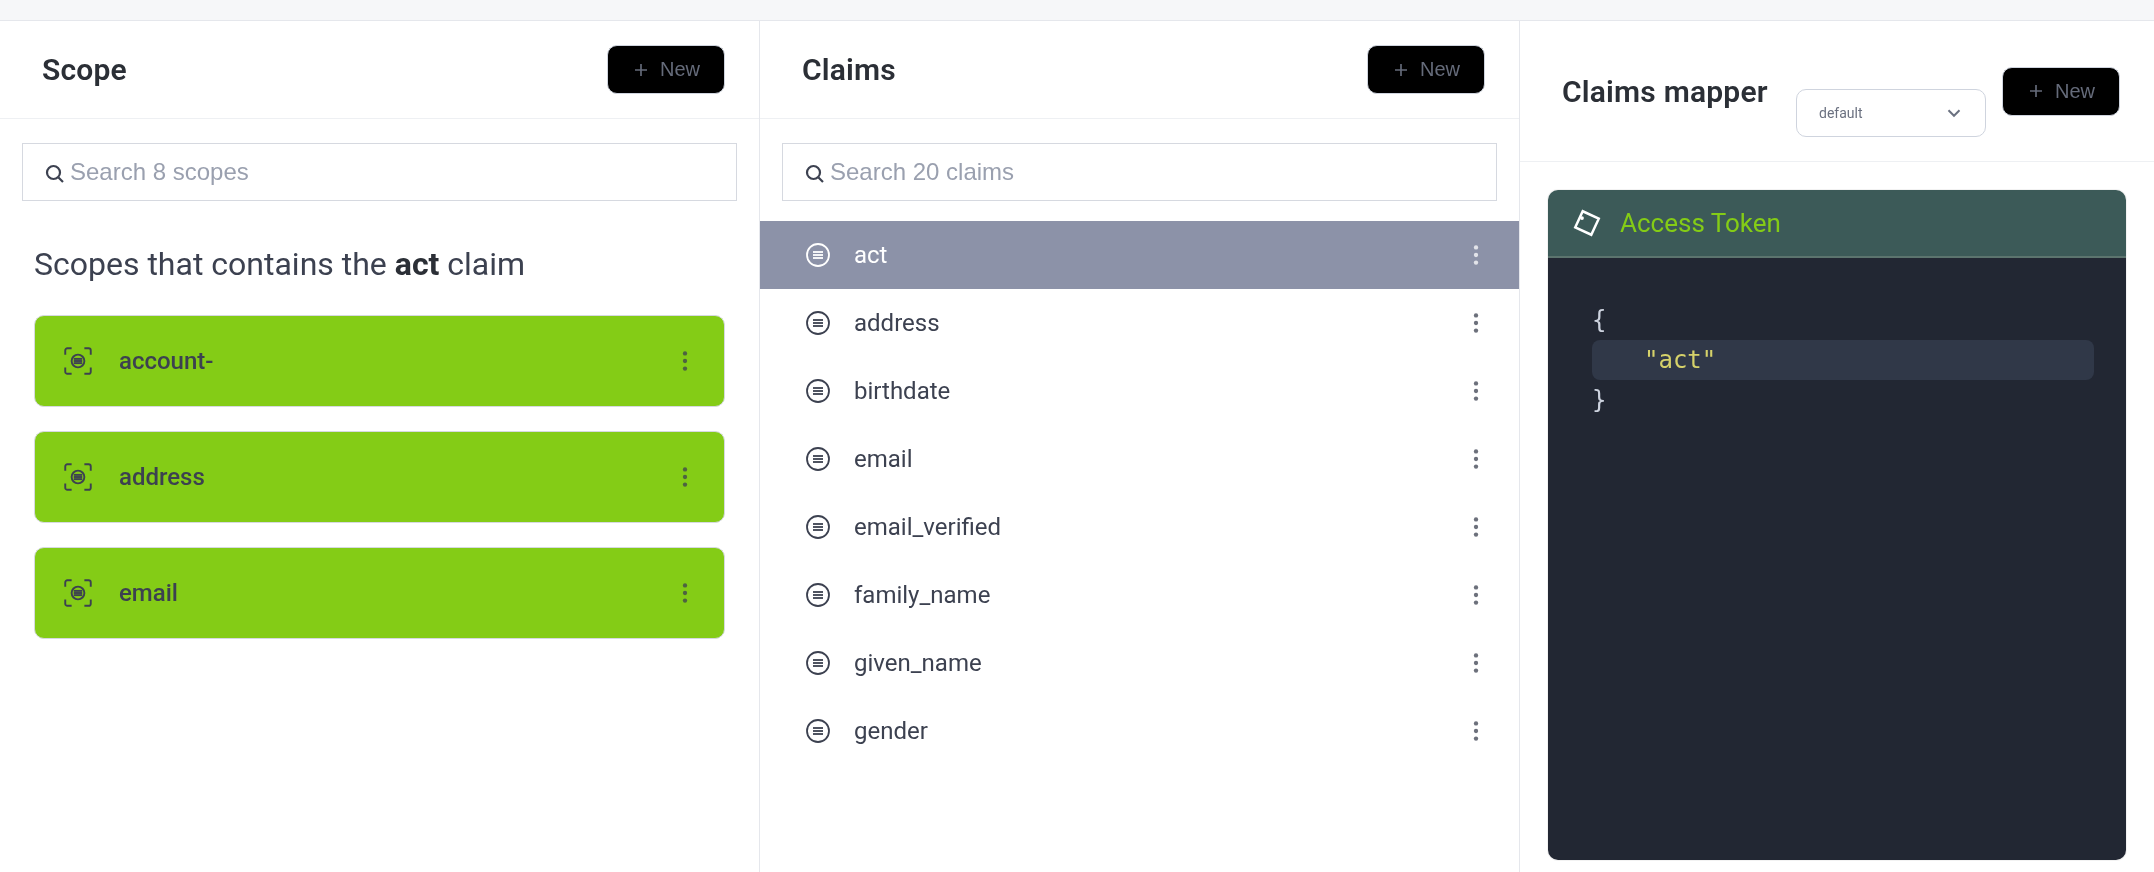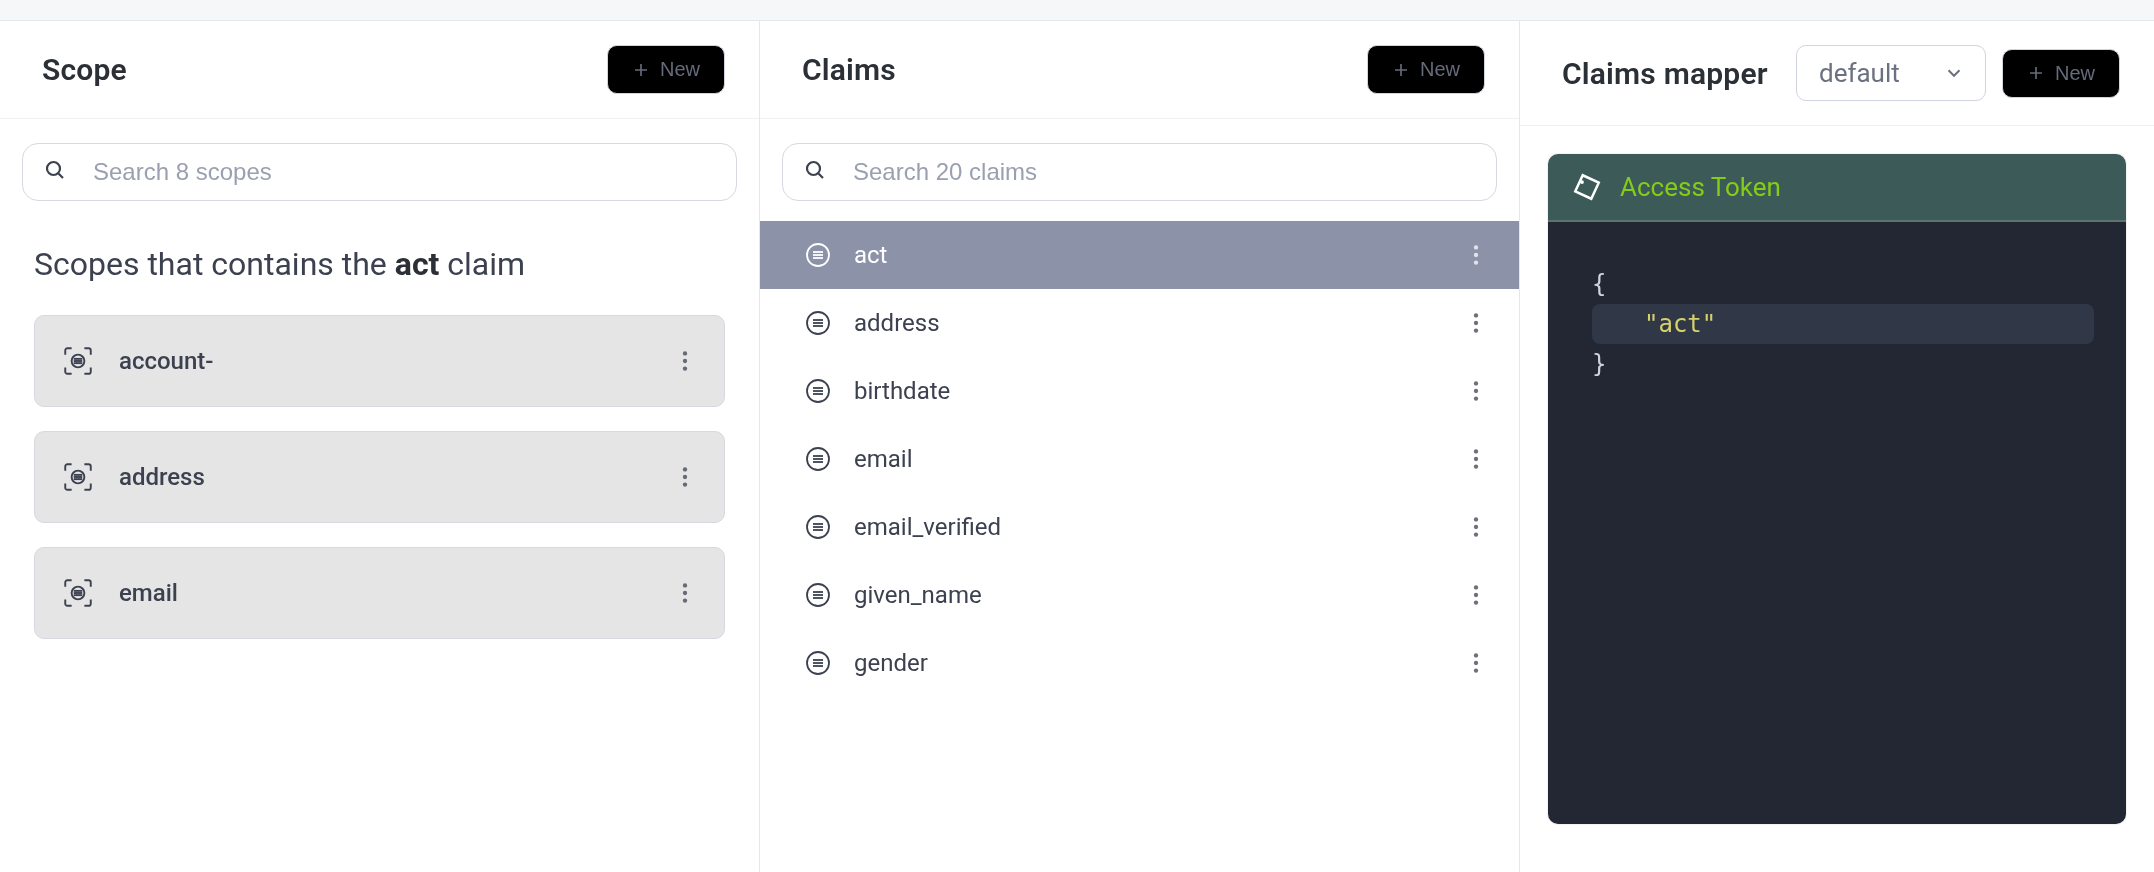--- a/index.html
+++ b/index.html
@@ -60,33 +60,34 @@
   .plus-icon { width: 18px; height: 18px; stroke: #656b7a; stroke-width: 2.2; }
   .select-box {
     display: inline-flex;
     align-items: center;
     gap: 40px;
     padding: 12px 20px 12px 22px;
     border: 1.5px solid #cfd4de;
     border-radius: 10px;
     background: #fff;
     color: #6b7180;
-    font-size: 26px;
+    font-size: 14px;
     cursor: pointer;
     min-width: 190px;
     justify-content: space-between;
+    margin-top: 44px;
   }
   .chev { width: 22px; height: 22px; stroke: #6b7180; stroke-width: 2.2; fill: none; }
   .search-wrap { padding: 24px 22px 0 22px; }
   .search {
     display: flex;
-    align-items: flex-start;
-    gap: 26px;
+    align-items: flex-end;
+    gap: 3px;
     border: 1.5px solid #d6d9e0;
-    border-radius: 16px;
+    border-radius: 0;
     background: #fff;
     padding: 14px 20px;
   }
   .search-icon { width: 24px; height: 24px; stroke: #3c4150; stroke-width: 2.2; fill: none; }
   .search input {
     border: none;
     outline: none;
     font-size: 24px;
     color: #2b2f36;
     background: transparent;
@@ -101,21 +102,21 @@
   .helper-text .hl { font-weight: 700; color: #2b2f36; }
   
   .scope-list { padding: 28px 34px 0 34px; display: flex; flex-direction: column; gap: 24px; }
   .scope-card {
     display: flex;
     align-items: center;
     gap: 24px;
     padding: 28px 26px;
     border: 1.5px solid #d6d9e0;
     border-radius: 10px;
-    background: #e5e5e5;
+    background: #84cc16;
     color: #3c4150;
   }
   .scope-card.active {
     background: #6e7591;
     color: #fff;
     border-color: #6e7591;
   }
   .scope-label { font-size: 24px; font-weight: 500; flex: 1; }
   .scope-card.active .scope-label { color: #fff; font-weight: 500; }
   .scope-icon { width: 34px; height: 34px; stroke: currentColor; fill: none; stroke-width: 1.8; }
@@ -353,20 +354,34 @@
             <circle cx="12" cy="19" r="2"></circle>
           </svg>
         </div>
         <div class="claim-item">
           <svg class="claim-icon" viewBox="0 0 28 28">
             <circle cx="14" cy="14" r="11"></circle>
             <line x1="9" y1="11" x2="19" y2="11"></line>
             <line x1="9" y1="14" x2="19" y2="14"></line>
             <line x1="9" y1="17" x2="19" y2="17"></line>
           </svg>
+          <span class="claim-label">family_name</span>
+          <svg class="dots-icon" viewBox="0 0 24 24">
+            <circle cx="12" cy="5" r="2"></circle>
+            <circle cx="12" cy="12" r="2"></circle>
+            <circle cx="12" cy="19" r="2"></circle>
+          </svg>
+        </div>
+        <div class="claim-item">
+          <svg class="claim-icon" viewBox="0 0 28 28">
+            <circle cx="14" cy="14" r="11"></circle>
+            <line x1="9" y1="11" x2="19" y2="11"></line>
+            <line x1="9" y1="14" x2="19" y2="14"></line>
+            <line x1="9" y1="17" x2="19" y2="17"></line>
+          </svg>
           <span class="claim-label">given_name</span>
           <svg class="dots-icon" viewBox="0 0 24 24">
             <circle cx="12" cy="5" r="2"></circle>
             <circle cx="12" cy="12" r="2"></circle>
             <circle cx="12" cy="19" r="2"></circle>
           </svg>
         </div>
         <div class="claim-item">
           <svg class="claim-icon" viewBox="0 0 28 28">
             <circle cx="14" cy="14" r="11"></circle>

